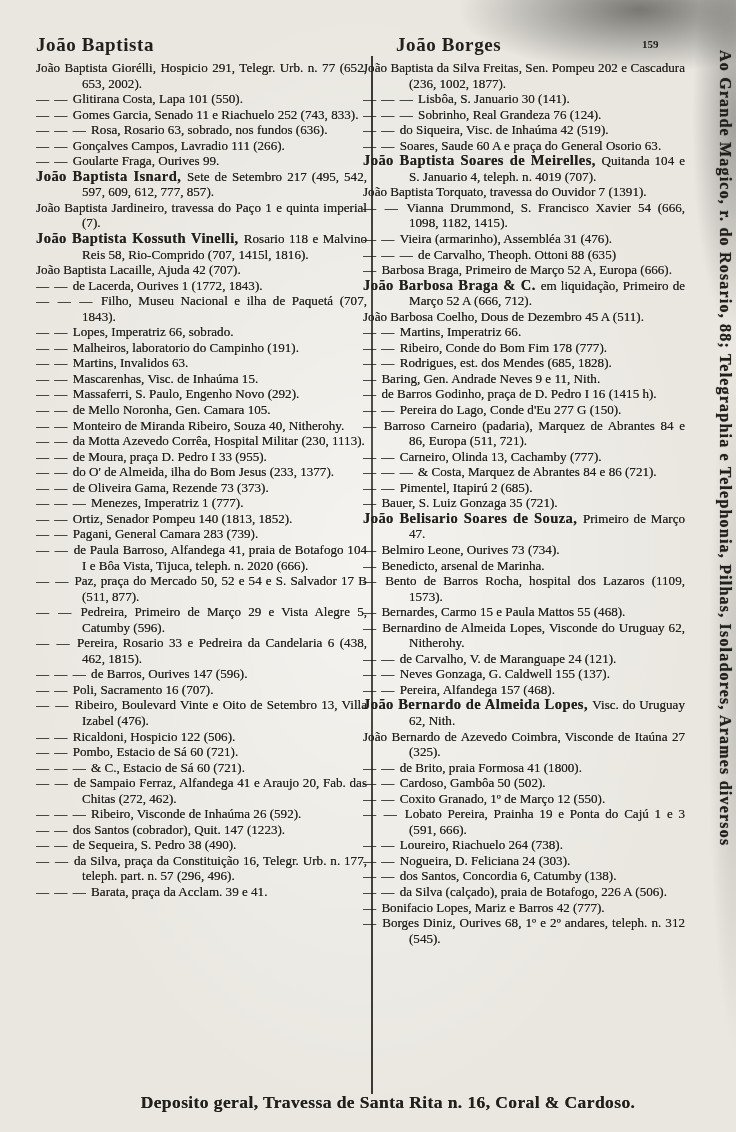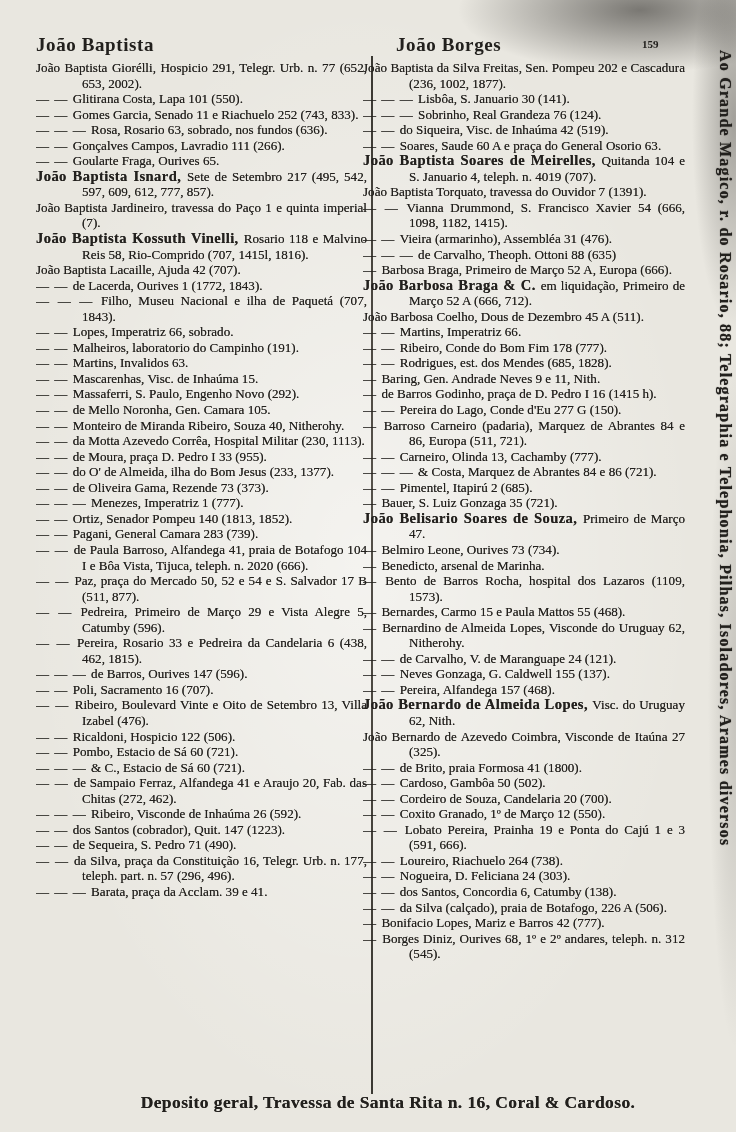--- a/index.html
+++ b/index.html
@@ -48,21 +48,21 @@
 <div class="hdr" id="hdr-left">João Baptista</div>
 <div class="hdr" id="hdr-right">João Borges</div>
 <div id="page-num">159</div>
 
 <div id="col-left" class="col">
     <div class="entry"><span>João Baptista Giorélli, Hospicio 291, Telegr. Urb. n. 77 (652, 653, 2002).</span></div>
     <div class="entry"><span class="dashes">— — </span><span>Glitirana Costa, Lapa 101 (550).</span></div>
     <div class="entry"><span class="dashes">— — </span><span>Gomes Garcia, Senado 11 e Riachuelo 252 (743, 833).</span></div>
     <div class="entry"><span class="dashes">— — — </span><span>Rosa, Rosario 63, sobrado, nos fundos (636).</span></div>
     <div class="entry"><span class="dashes">— — </span><span>Gonçalves Campos, Lavradio 111 (266).</span></div>
-    <div class="entry"><span class="dashes">— — </span><span>Goularte Fraga, Ourives 65.</span></div>
+    <div class="entry"><span class="dashes">— — </span><span>Goularte Fraga, Ourives 99.</span></div>
     <div class="entry"><b>João Baptista Isnard, </b><span>Sete de Setembro 217 (495, 542, 597, 609, 612, 777, 857).</span></div>
     <div class="entry"><span>João Baptista Jardineiro, travessa do Paço 1 e quinta imperial (7).</span></div>
     <div class="entry"><b>João Baptista Kossuth Vinelli, </b><span>Rosario 118 e Malvino Reis 58, Rio-Comprido (707, 1415l, 1816).</span></div>
     <div class="entry"><span>João Baptista Lacaille, Ajuda 42 (707).</span></div>
     <div class="entry"><span class="dashes">— — </span><span>de Lacerda, Ourives 1 (1772, 1843).</span></div>
     <div class="entry"><span class="dashes">— — — </span><span>Filho, Museu Nacional e ilha de Paquetá (707, 1843).</span></div>
     <div class="entry"><span class="dashes">— — </span><span>Lopes, Imperatriz 66, sobrado.</span></div>
     <div class="entry"><span class="dashes">— — </span><span>Malheiros, laboratorio do Campinho (191).</span></div>
     <div class="entry"><span class="dashes">— — </span><span>Martins, Invalidos 63.</span></div>
     <div class="entry"><span class="dashes">— — </span><span>Mascarenhas, Visc. de Inhaúma 15.</span></div>
@@ -82,21 +82,21 @@
     <div class="entry"><span class="dashes">— — </span><span>Pereira, Rosario 33 e Pedreira da Candelaria 6 (438, 462, 1815).</span></div>
     <div class="entry"><span class="dashes">— — — </span><span>de Barros, Ourives 147 (596).</span></div>
     <div class="entry"><span class="dashes">— — </span><span>Poli, Sacramento 16 (707).</span></div>
     <div class="entry"><span class="dashes">— — </span><span>Ribeiro, Boulevard Vinte e Oito de Setembro 13, Villa Izabel (476).</span></div>
     <div class="entry"><span class="dashes">— — </span><span>Ricaldoni, Hospicio 122 (506).</span></div>
     <div class="entry"><span class="dashes">— — </span><span>Pombo, Estacio de Sá 60 (721).</span></div>
     <div class="entry"><span class="dashes">— — — </span><span>&amp; C., Estacio de Sá 60 (721).</span></div>
     <div class="entry"><span class="dashes">— — </span><span>de Sampaio Ferraz, Alfandega 41 e Araujo 20, Fab. das Chitas (272, 462).</span></div>
     <div class="entry"><span class="dashes">— — — </span><span>Ribeiro, Visconde de Inhaúma 26 (592).</span></div>
     <div class="entry"><span class="dashes">— — </span><span>dos Santos (cobrador), Quit. 147 (1223).</span></div>
-    <div class="entry"><span class="dashes">— — </span><span>de Sequeira, S. Pedro 71 (490).</span></div>
+    <div class="entry"><span class="dashes">— — </span><span>de Sequeira, S. Pedro 38 (490).</span></div>
     <div class="entry"><span class="dashes">— — </span><span>da Silva, praça da Constituição 16, Telegr. Urb. n. 177, teleph. part. n. 57 (296, 496).</span></div>
     <div class="entry"><span class="dashes">— — — </span><span>Barata, praça da Acclam. 39 e 41.</span></div>
   </div>
 <div id="divider"></div>
 <div id="col-right" class="col">
     <div class="entry"><span>João Baptista da Silva Freitas, Sen. Pompeu 202 e Cascadura (236, 1002, 1877).</span></div>
     <div class="entry"><span class="dashes">— — — </span><span>Lisbôa, S. Januario 30 (141).</span></div>
     <div class="entry"><span class="dashes">— — — </span><span>Sobrinho, Real Grandeza 76 (124).</span></div>
     <div class="entry"><span class="dashes">— — </span><span>do Siqueira, Visc. de Inhaúma 42 (519).</span></div>
     <div class="entry"><span class="dashes">— — </span><span>Soares, Saude 60 A e praça do General Osorio 63.</span></div>
@@ -125,21 +125,20 @@
     <div class="entry"><span class="dashes">— </span><span>Bento de Barros Rocha, hospital dos Lazaros (1109, 1573).</span></div>
     <div class="entry"><span class="dashes">— </span><span>Bernardes, Carmo 15 e Paula Mattos 55 (468).</span></div>
     <div class="entry"><span class="dashes">— </span><span>Bernardino de Almeida Lopes, Visconde do Uruguay 62, Nitherohy.</span></div>
     <div class="entry"><span class="dashes">— — </span><span>de Carvalho, V. de Maranguape 24 (121).</span></div>
     <div class="entry"><span class="dashes">— — </span><span>Neves Gonzaga, G. Caldwell 155 (137).</span></div>
     <div class="entry"><span class="dashes">— — </span><span>Pereira, Alfandega 157 (468).</span></div>
     <div class="entry"><b>João Bernardo de Almeida Lopes, </b><span>Visc. do Uruguay 62, Nith.</span></div>
     <div class="entry"><span>João Bernardo de Azevedo Coimbra, Visconde de Itaúna 27 (325).</span></div>
     <div class="entry"><span class="dashes">— — </span><span>de Brito, praia Formosa 41 (1800).</span></div>
     <div class="entry"><span class="dashes">— — </span><span>Cardoso, Gambôa 50 (502).</span></div>
-    <div class="entry"><span class="dashes">— — </span><span>Cordeiro de Souza, Candelaria 20 (700).</span></div>
     <div class="entry"><span class="dashes">— — </span><span>Coxito Granado, 1º de Março 12 (550).</span></div>
     <div class="entry"><span class="dashes">— — </span><span>Lobato Pereira, Prainha 19 e Ponta do Cajú 1 e 3 (591, 666).</span></div>
     <div class="entry"><span class="dashes">— — </span><span>Loureiro, Riachuelo 264 (738).</span></div>
     <div class="entry"><span class="dashes">— — </span><span>Nogueira, D. Feliciana 24 (303).</span></div>
     <div class="entry"><span class="dashes">— — </span><span>dos Santos, Concordia 6, Catumby (138).</span></div>
     <div class="entry"><span class="dashes">— — </span><span>da Silva (calçado), praia de Botafogo, 226 A (506).</span></div>
     <div class="entry"><span class="dashes">— </span><span>Bonifacio Lopes, Mariz e Barros 42 (777).</span></div>
     <div class="entry"><span class="dashes">— </span><span>Borges Diniz, Ourives 68, 1º e 2º andares, teleph. n. 312 (545).</span></div>
   </div>
 

